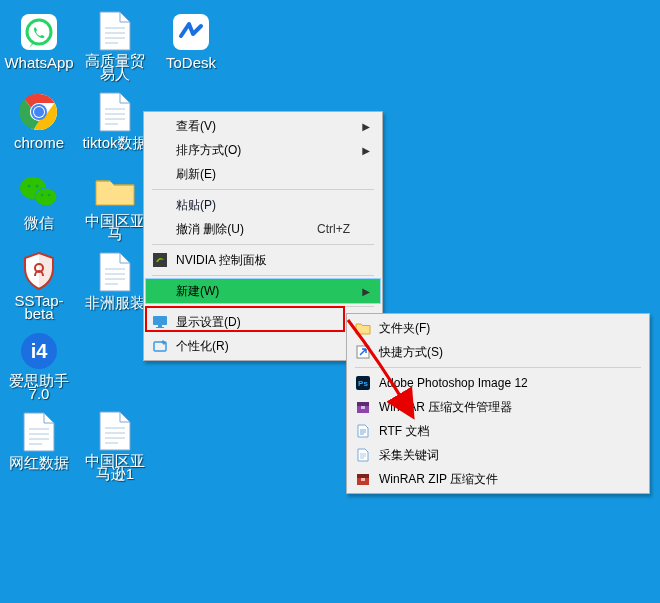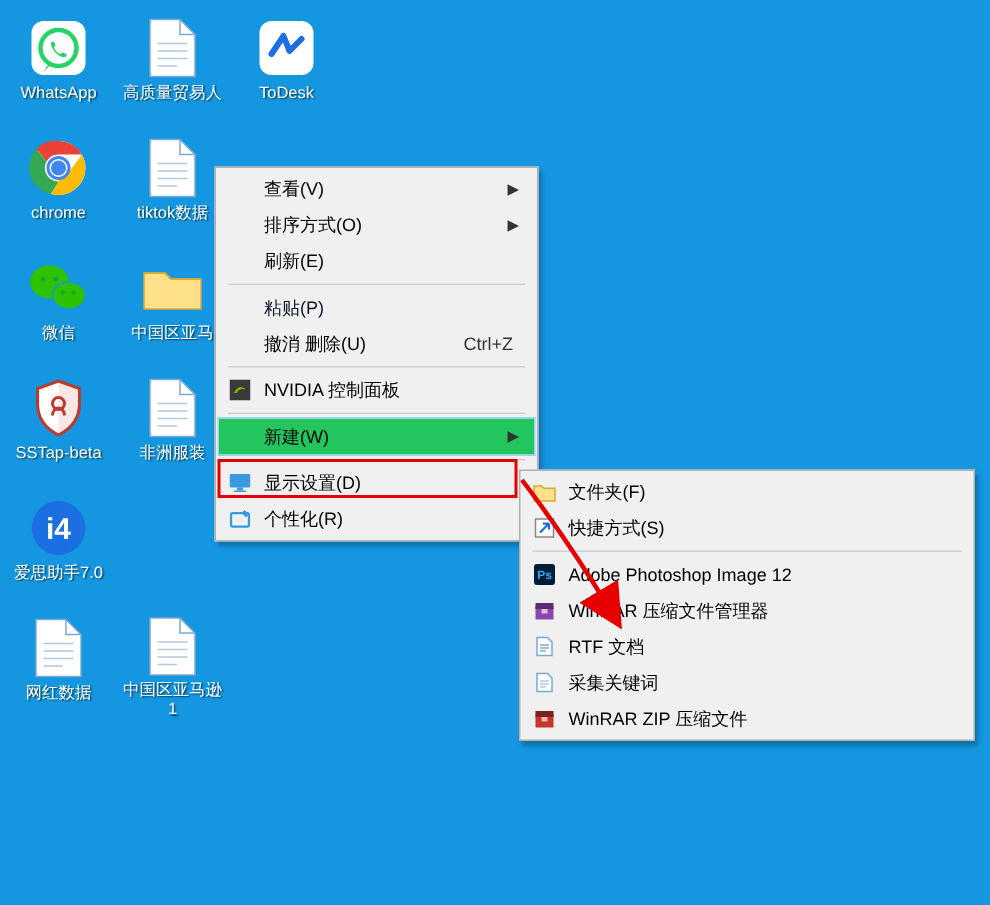--- a/index.html
+++ b/index.html
@@ -24,21 +24,21 @@
       display: flex; flex-direction: column; align-items: center; justify-content: flex-start;
       padding-top: 2px;
       cursor: pointer;
     }
     .desktop-icon .glyph {
       width: 44px; height: 44px;
       display: flex; align-items: center; justify-content: center;
       margin-bottom: 2px;
     }
     .desktop-icon .label {
-      color: #ffffff; font-size: 11px; text-align: center;
+      color: #ffffff; font-size: 15px; text-align: center;
       text-shadow: 1px 1px 1px rgba(0,0,0,0.6);
       max-width: 70px;
       line-height: 13px;
     }
     .context-menu {
       position: absolute;
       background: #f0f0f0;
       border: 1px solid #b0b0b0;
       box-shadow: 2px 3px 3px rgba(0,0,0,0.25);
       padding: 2px;
@@ -55,28 +55,28 @@
     .context-menu .row.hover { background: #22c55e; outline: 1px solid #99d1ff; }
     .context-menu .row.disabled { color: #0f172a; }
     .context-menu .row .ico {
       position: absolute; left: 6px; width: 16px; height: 16px;
       display: flex; align-items: center; justify-content: center;
     }
     .context-menu .row .arrow {
       position: absolute; right: 10px; font-size: 10px; color: #333;
     }
     .context-menu .row .shortcut {
-      position: absolute; right: 14px; color: #333;
+      position: absolute; right: 30px; color: #333;
     }
     .context-menu .sep {
       height: 1px;
       background: #d0d0d0;
       margin: 3px 6px;
     }
-    #main-menu { top: 111px; left: 143px; width: 216px; }
+    #main-menu { top: 111px; left: 143px; width: 240px; }
     #sub-menu  { top: 313px; left: 346px; width: 304px; }
     .highlight-box {
       position: absolute;
       border: 2px solid #e60000;
       pointer-events: none;
     }
     #hl { top: 306px; left: 145px; width: 200px; height: 26px; }
     .annotation-arrow {
       position: absolute; pointer-events: none;
     }

